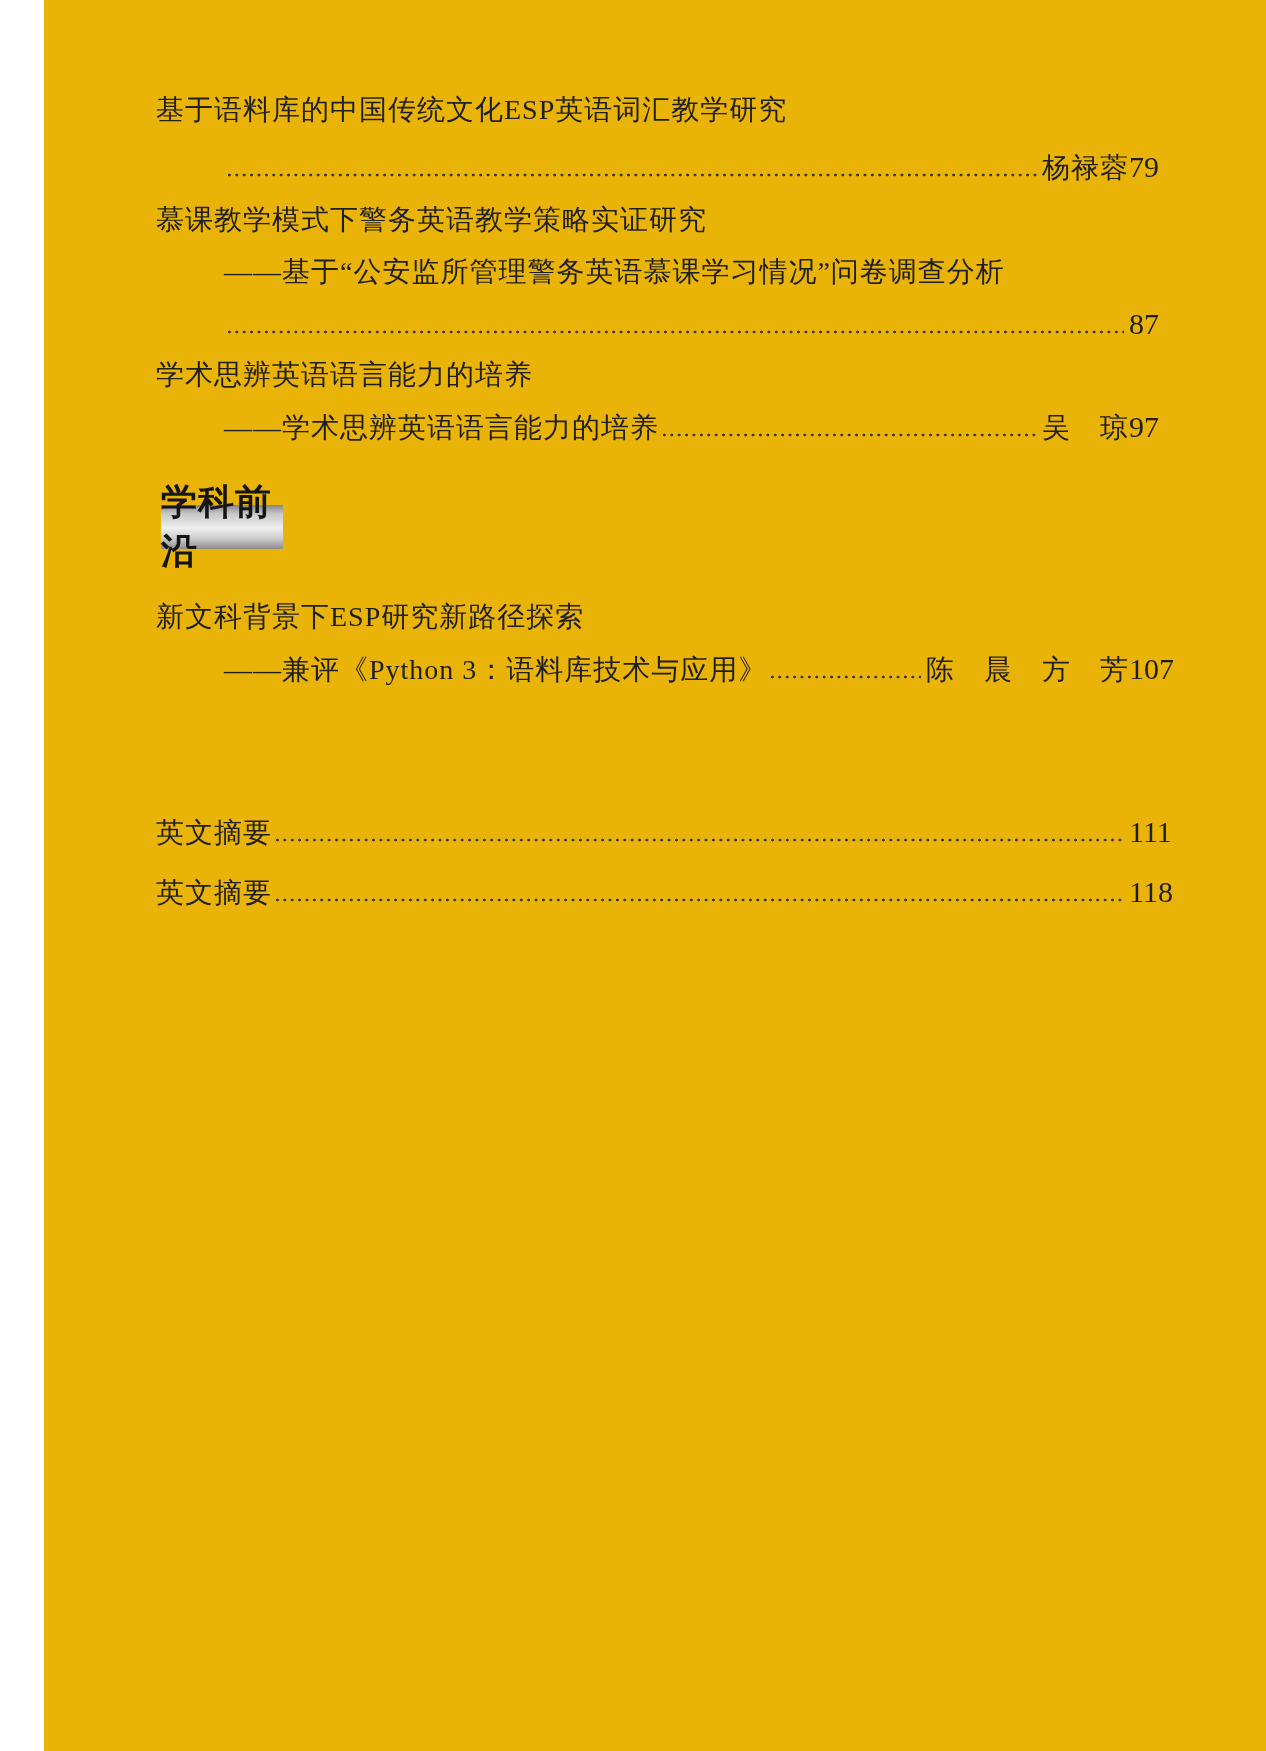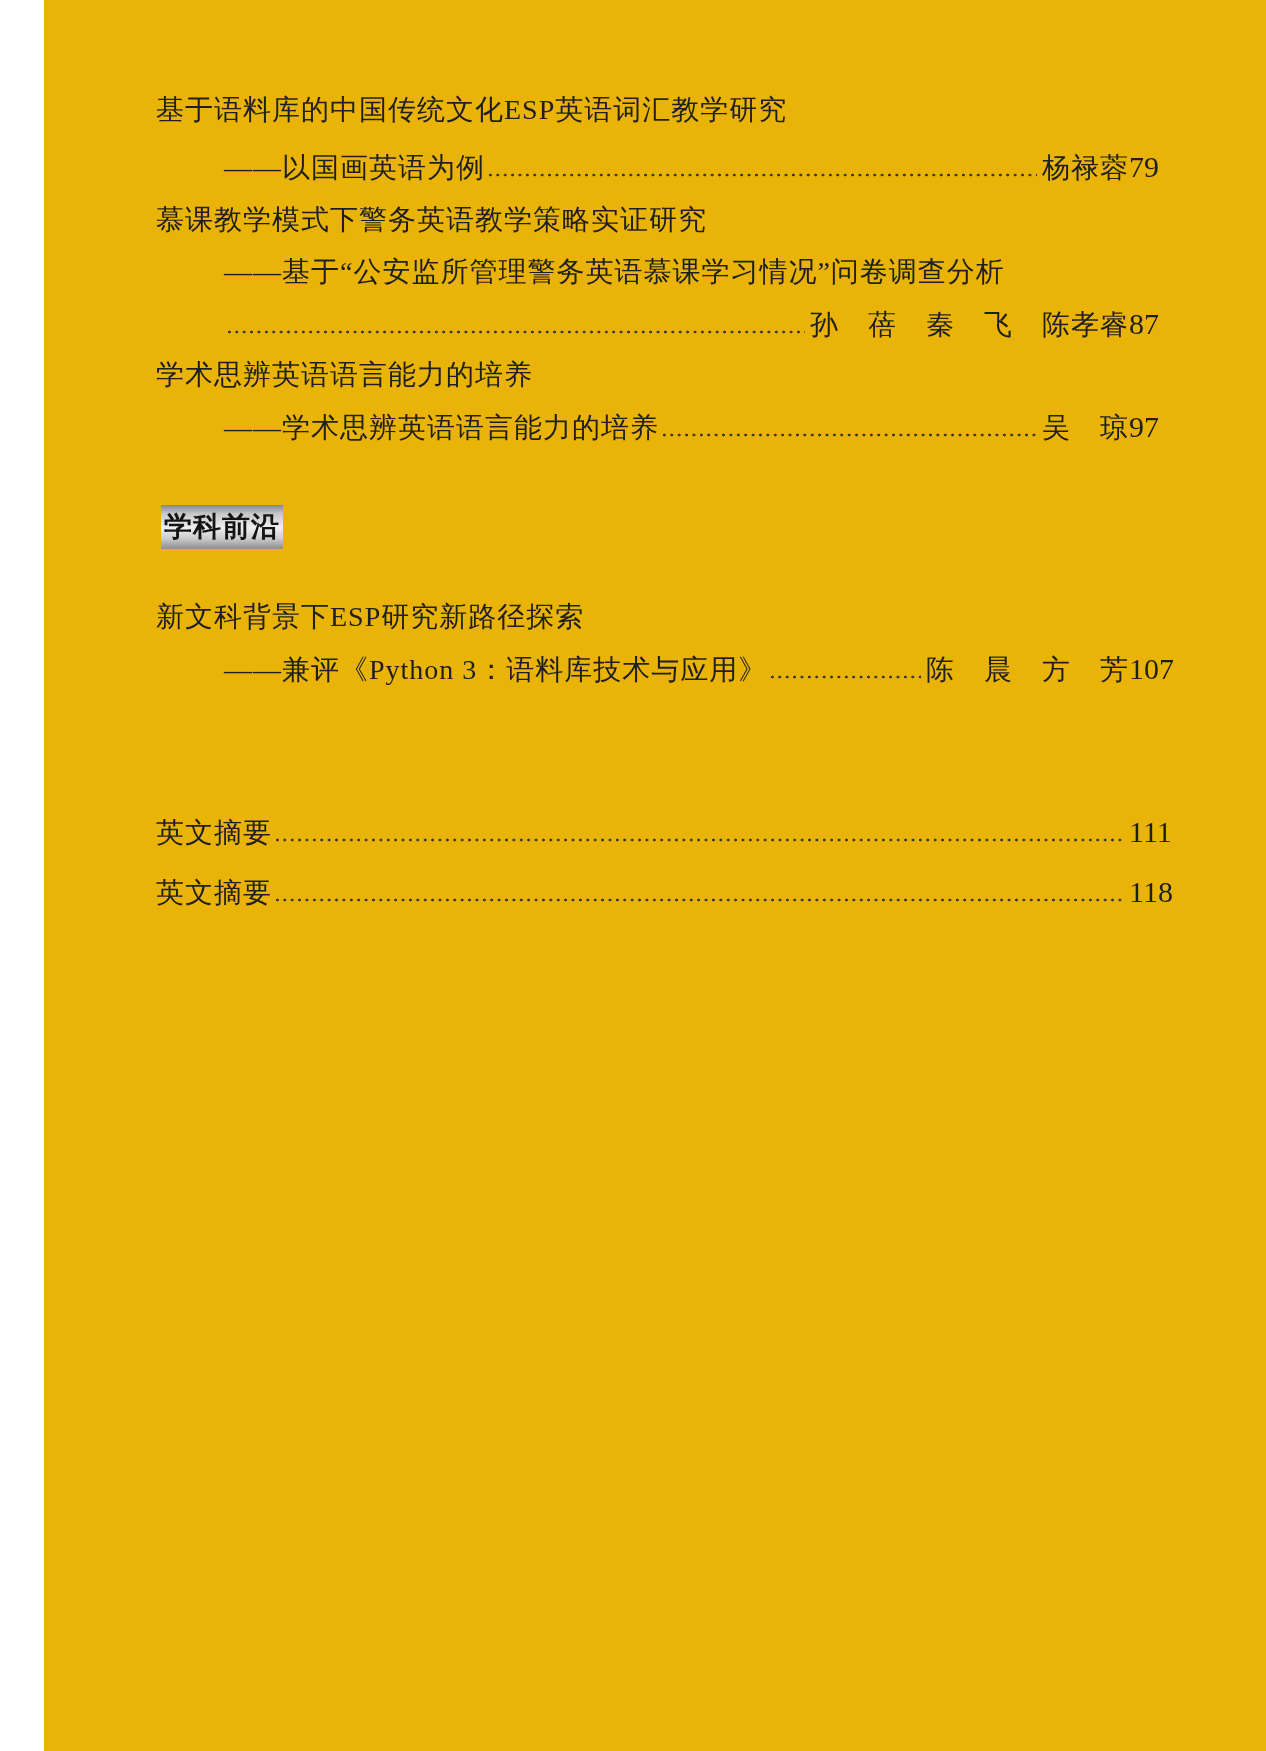--- a/index.html
+++ b/index.html
@@ -55,21 +55,21 @@
     letter-spacing: 0;
   }
   .section-badge {
     position: absolute;
     left: 5px; top: 505px;
     width: 122px; height: 44px;
     display: flex;
     align-items: center;
     justify-content: center;
     background: linear-gradient(180deg, #868686 0%, #c7c7c7 20%, #efefef 52%, #cccccc 76%, #8d8d8d 100%);
-    font-size: 28px;
+    font-size: 36px;
     font-weight: 700;
     letter-spacing: 1px;
     color: #141414;
   }
   
   .r1  { top: 91px; }
   .r2  { top: 148px; }
   .r3  { top: 201px; }
   .r4  { top: 253px; }
   .r5  { top: 305px; }
@@ -83,35 +83,33 @@
 </head>
 <body>
 
 <div class="sheet">
   <div class="content">
 
     <div class="row r1">
       <span class="t">基于语料库的中国传统文化ESP英语词汇教学研究</span>
     </div>
     <div class="row indent r2">
-      <span class="t">——以国画英语为例</span>
       <span class="leader"></span>
       <span class="authors">杨禄蓉</span>
       <span class="pageno">79</span>
     </div>
 
     <div class="row indent r4">
       <span class="t">——基于“公安监所管理警务英语慕课学习情况”问卷调查分析</span>
     </div>
     <div class="row r3">
       <span class="t">慕课教学模式下警务英语教学策略实证研究</span>
     </div>
     <div class="row indent r5">
       <span class="leader"></span>
-      <span class="authors">孙　蓓　秦　飞　陈孝睿</span>
       <span class="pageno">87</span>
     </div>
 
     <div class="row r6">
       <span class="t">学术思辨英语语言能力的培养</span>
     </div>
     <div class="row indent r7">
       <span class="t">——学术思辨英语语言能力的培养</span>
       <span class="leader"></span>
       <span class="authors">吴　琼</span>

